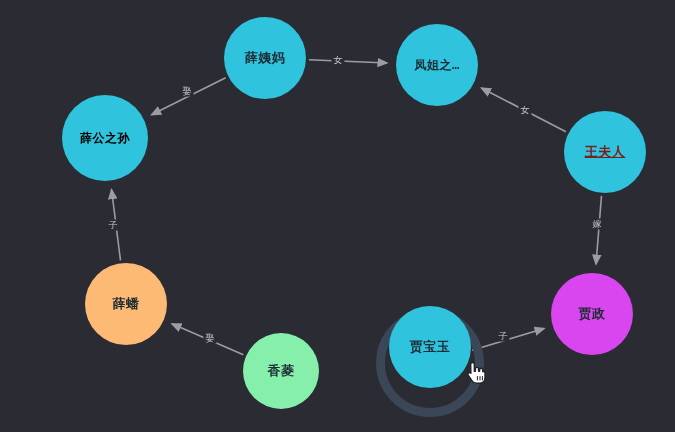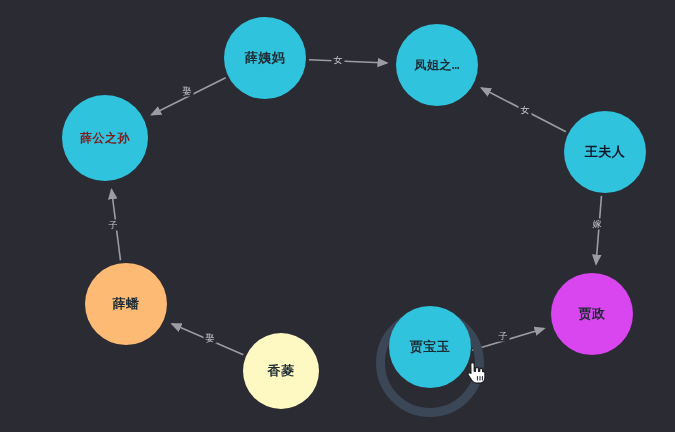--- a/index.html
+++ b/index.html
@@ -96,32 +96,32 @@
   </svg>
 
   <div id="node-layer">
       <div class="node" style="left: 224px; top: 17px; width: 82px; height: 82px; background: rgb(47, 195, 221);">
         <span class="node-label" style="color: rgb(29, 43, 51);">薛姨妈</span>
       </div>
       <div class="node small" style="left: 396px; top: 24px; width: 82px; height: 82px; background: rgb(47, 195, 221);">
         <span class="node-label" style="color: rgb(29, 43, 51);">凤姐之…</span>
       </div>
       <div class="node small" style="left: 62px; top: 95px; width: 86px; height: 86px; background: rgb(47, 195, 221);">
-        <span class="node-label" style="color: #7f1d1d;">薛公之孙</span>
+        <span class="node-label" style="color: #000000;">薛公之孙</span>
       </div>
       <div class="node" style="left: 564px; top: 111px; width: 82px; height: 82px; background: rgb(47, 195, 221);">
-        <span class="node-label" style="color: #0f172a;">王夫人</span>
+        <span class="node-label" style="color: #7f1d1d; text-decoration: underline;">王夫人</span>
       </div>
       <div class="node" style="left: 85px; top: 263px; width: 82px; height: 82px; background: #fdba74;">
         <span class="node-label" style="color: rgb(29, 43, 51);">薛蟠</span>
       </div>
       <div class="node" style="left: 551px; top: 273px; width: 82px; height: 82px; background: #d946ef;">
         <span class="node-label" style="color: rgb(29, 43, 51);">贾政</span>
       </div>
-      <div class="node" style="left: 243px; top: 333px; width: 76px; height: 76px; background: #fef9c3;">
+      <div class="node" style="left: 243px; top: 333px; width: 76px; height: 76px; background: #86efac;">
         <span class="node-label" style="color: rgb(29, 43, 51);">香菱</span>
       </div>
       <div class="selection-ring" style="left: 376px; top: 309px; width: 108px; height: 108px; border-color: rgb(59, 70, 86);"></div>
       <div class="node" style="left: 389px; top: 306px; width: 82px; height: 82px; background: rgb(47, 195, 221);">
         <span class="node-label" style="color: rgb(29, 43, 51);">贾宝玉</span>
       </div>
     </div>
   <div id="edge-label-layer">
       <span class="edge-label" style="left: 338px; top: 60px; color: rgb(200, 202, 206); background: rgb(43, 43, 51);">女</span>
       <span class="edge-label" style="left: 187px; top: 91px; color: rgb(200, 202, 206); background: rgb(43, 43, 51);">娶</span>

